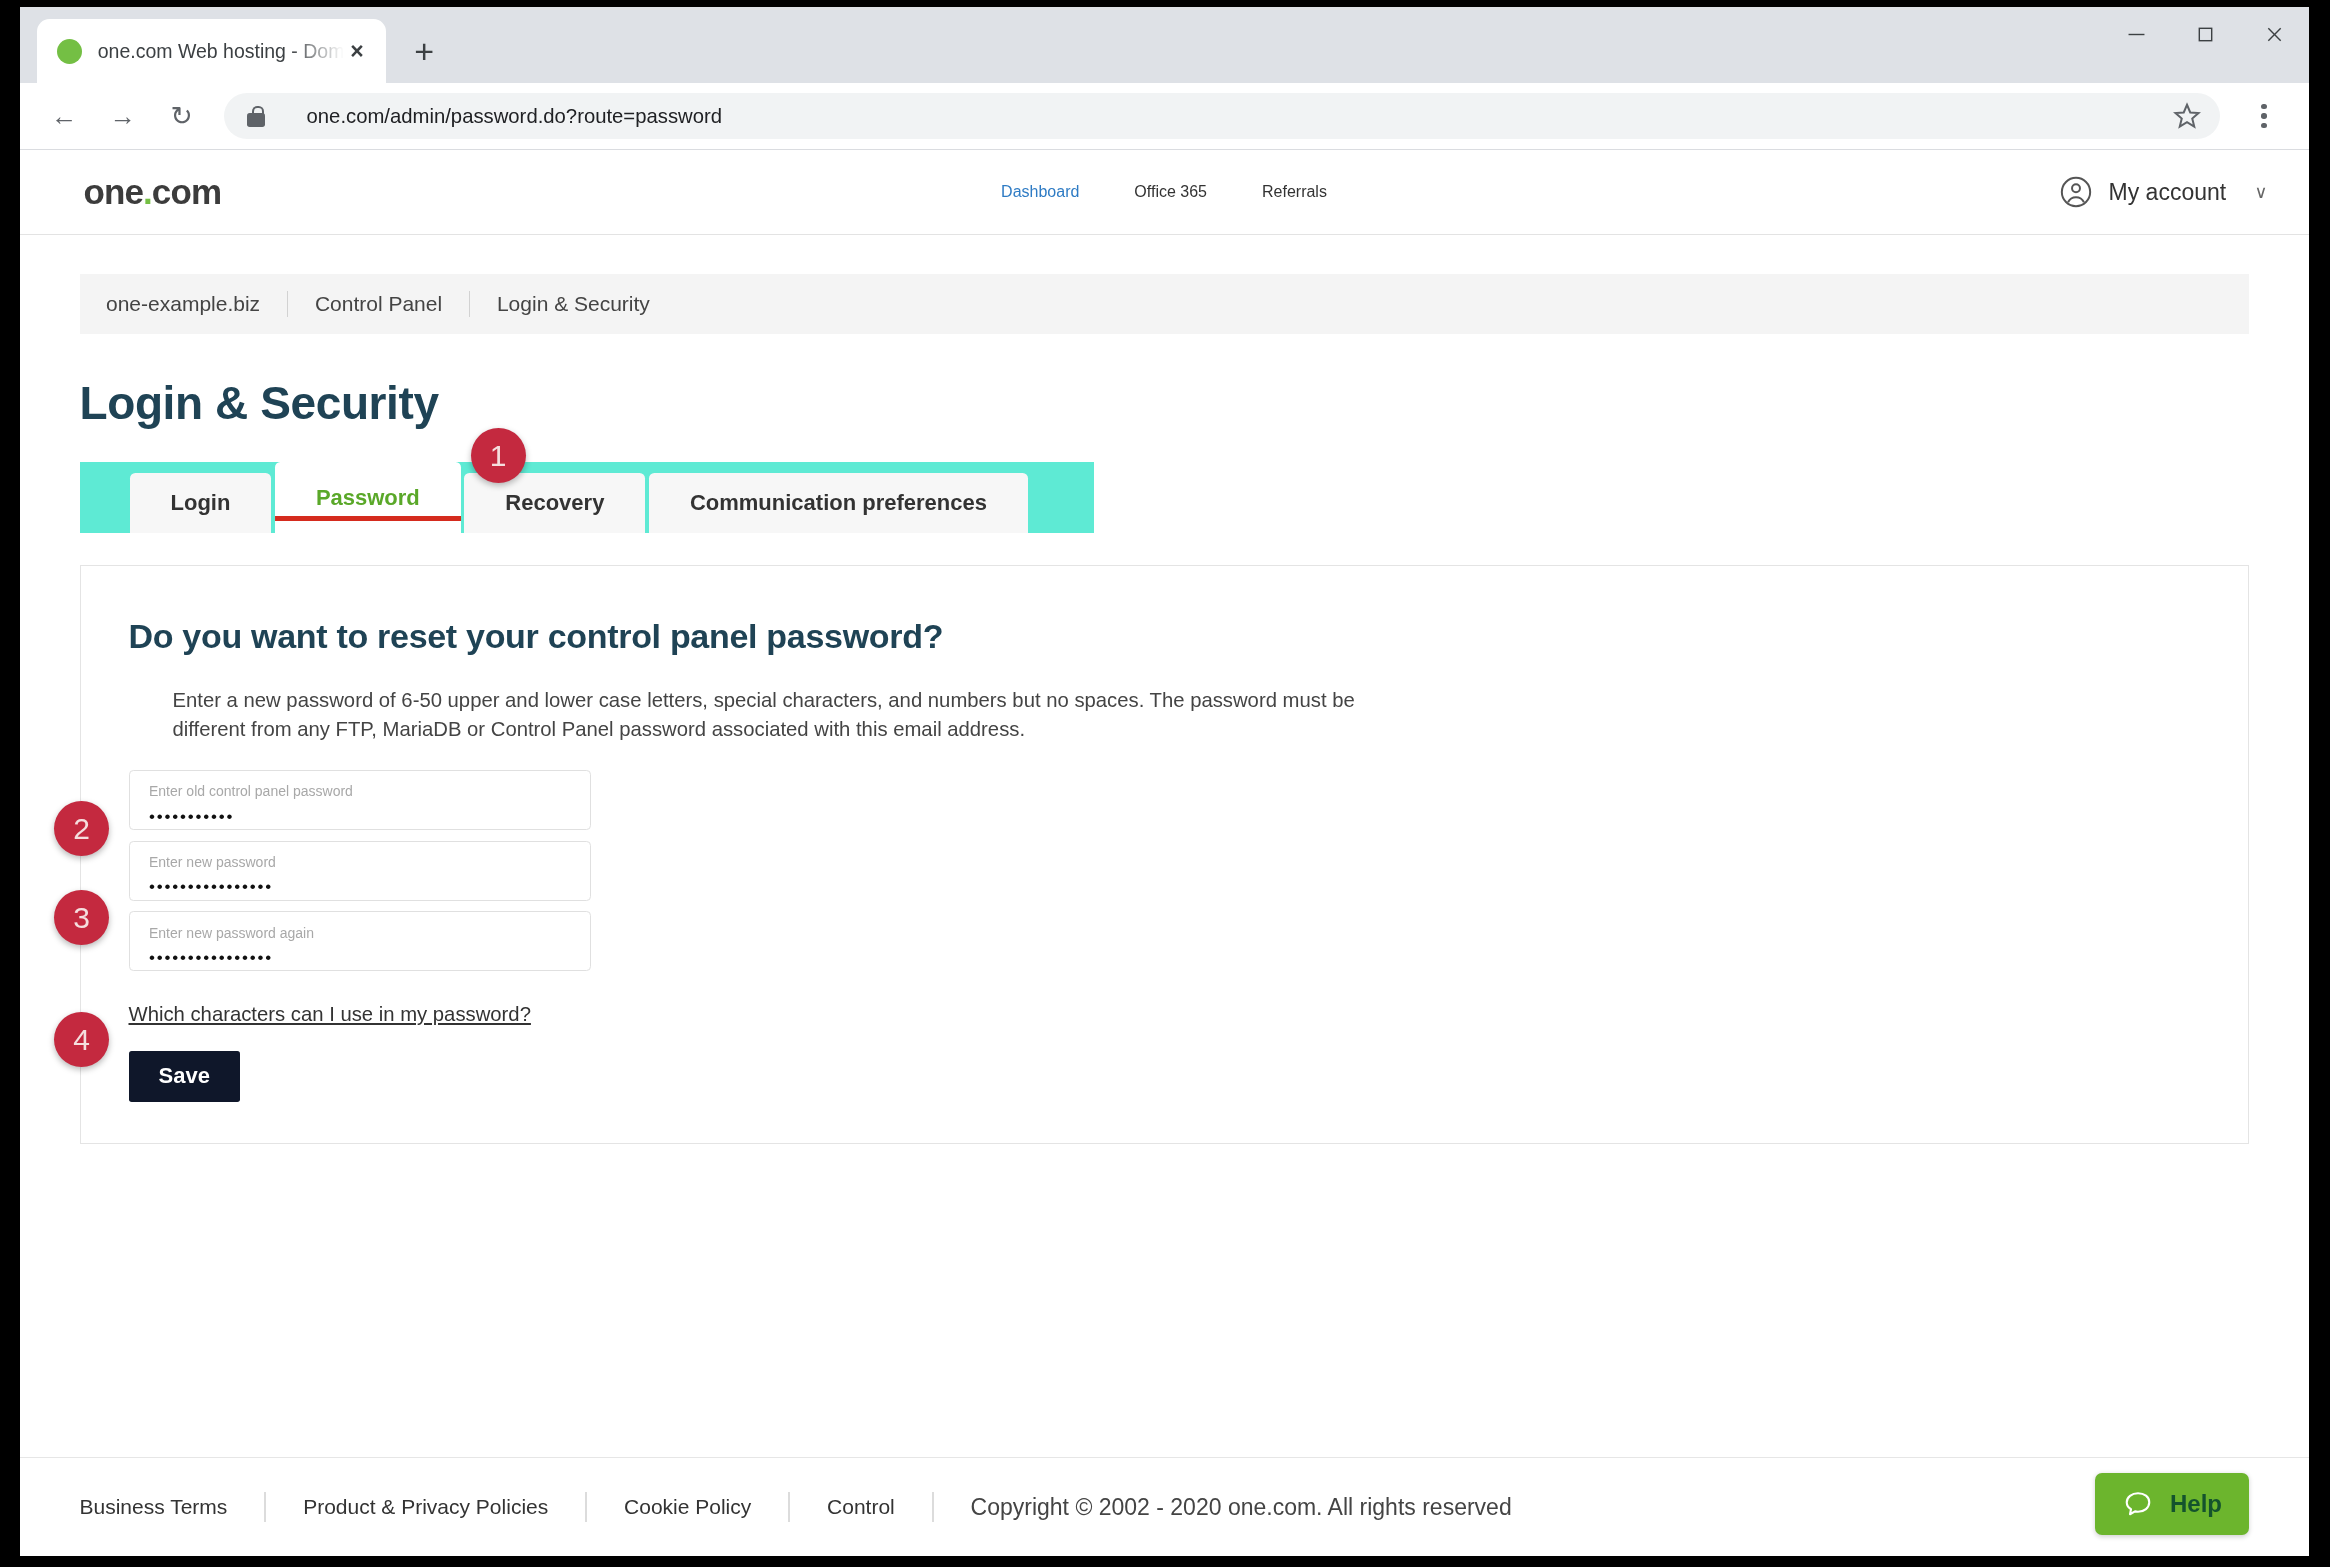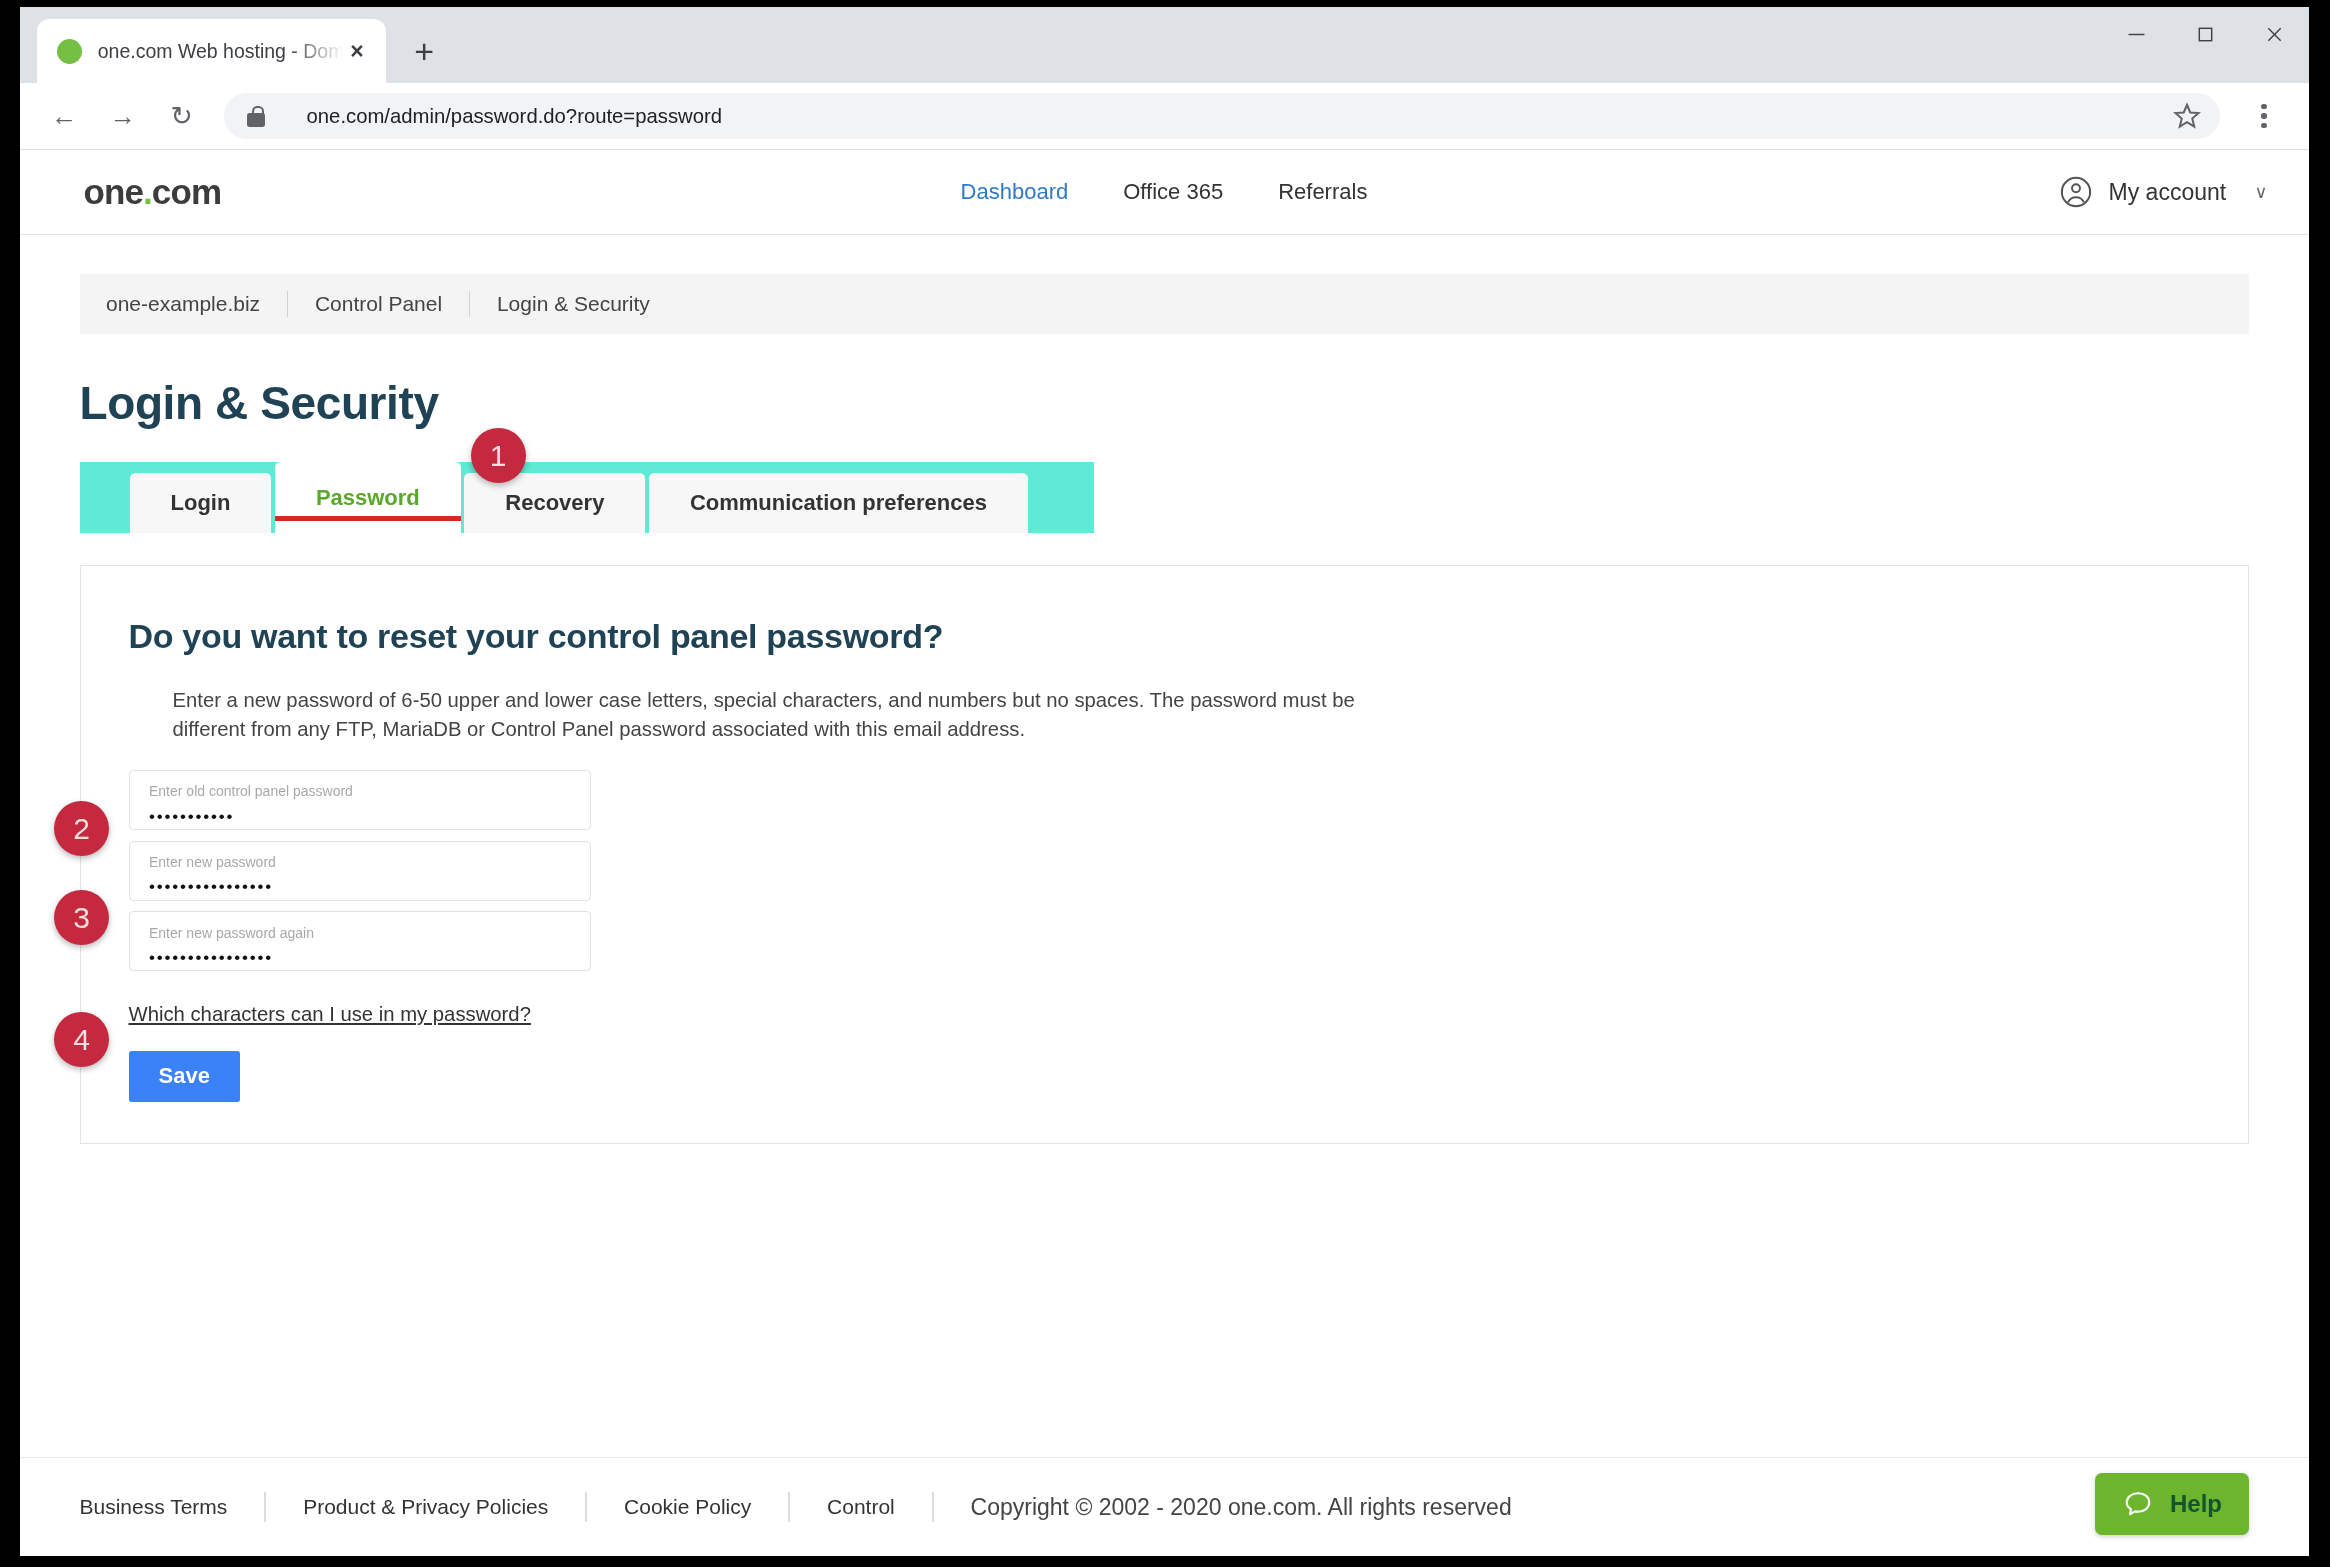--- a/index.html
+++ b/index.html
@@ -126,21 +126,21 @@
   }
   .logo {
     font-size: 35px; font-weight: 700; color: #3c3c3c;
     letter-spacing: -0.9px; margin-left: 23px;
   }
   .logo .dot { color: #74bf44; }
   .mainnav {
     position: absolute; left: 50%; transform: translateX(-50%);
     display: flex; align-items: center; gap: 55px;
   }
-  .navlink { font-size: 22px; color: #333; }
+  .navlink { font-size: 16px; color: #333; }
   .navlink.active { color: #2e7bc4; }
   .account {
     margin-left: auto; display: flex; align-items: center; gap: 16px;
   }
   .avatar-ico { width: 34px; height: 34px; color: #555; }
   .account-label { font-size: 23px; color: #333; }
   .chev { font-size: 17.7px; color: #666; margin-left: 12.4px; }
 
   
   .crumbbar {
@@ -218,21 +218,21 @@
     margin-top: 8px; line-height: 1;
   }
   .helplink {
     display: inline-block;
     font-size: 20.3px; color: #333;
     text-decoration: underline;
     margin: 21px 0 25px 0;
   }
   .savebtn {
     display: inline-flex; align-items: center; justify-content: center;
-    background: #3b82f6; color: #fff;
+    background: #0f172a; color: #fff;
     font-size: 22px; font-weight: 700;
     padding: 8px 30px; height: 51px;
     border: none; border-radius: 2.7px;
   }
 
   
   .badge {
     position: absolute;
     width: 55px; height: 55px; border-radius: 50%;
     background: #c4293f;

